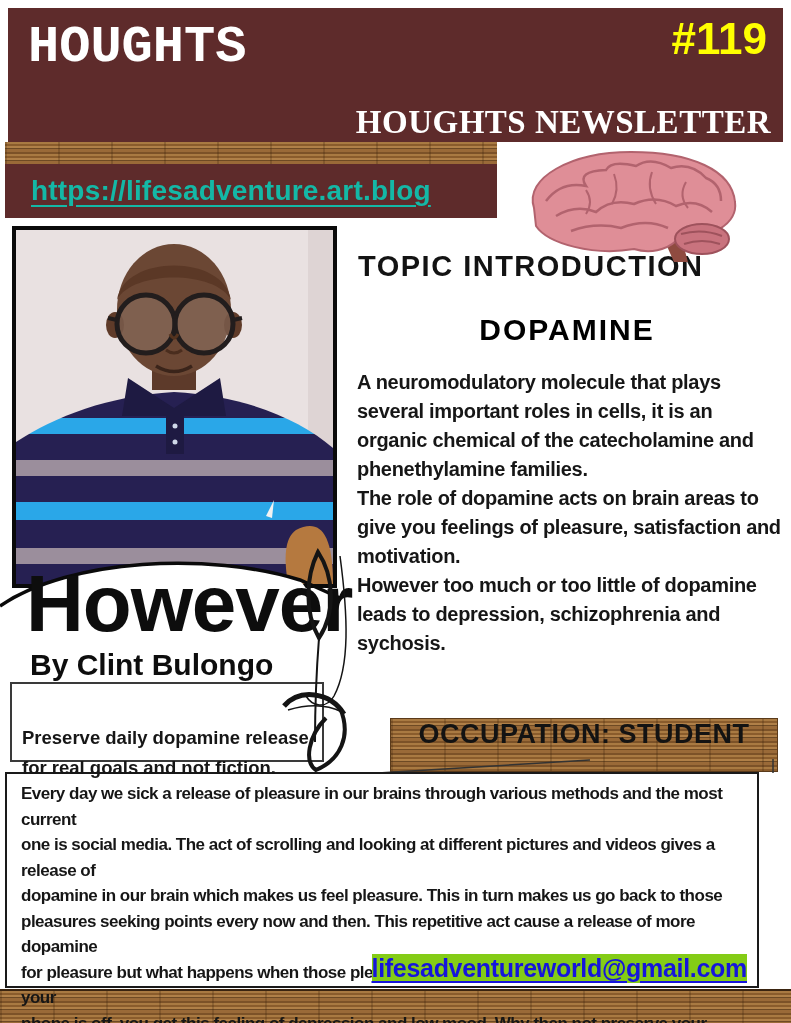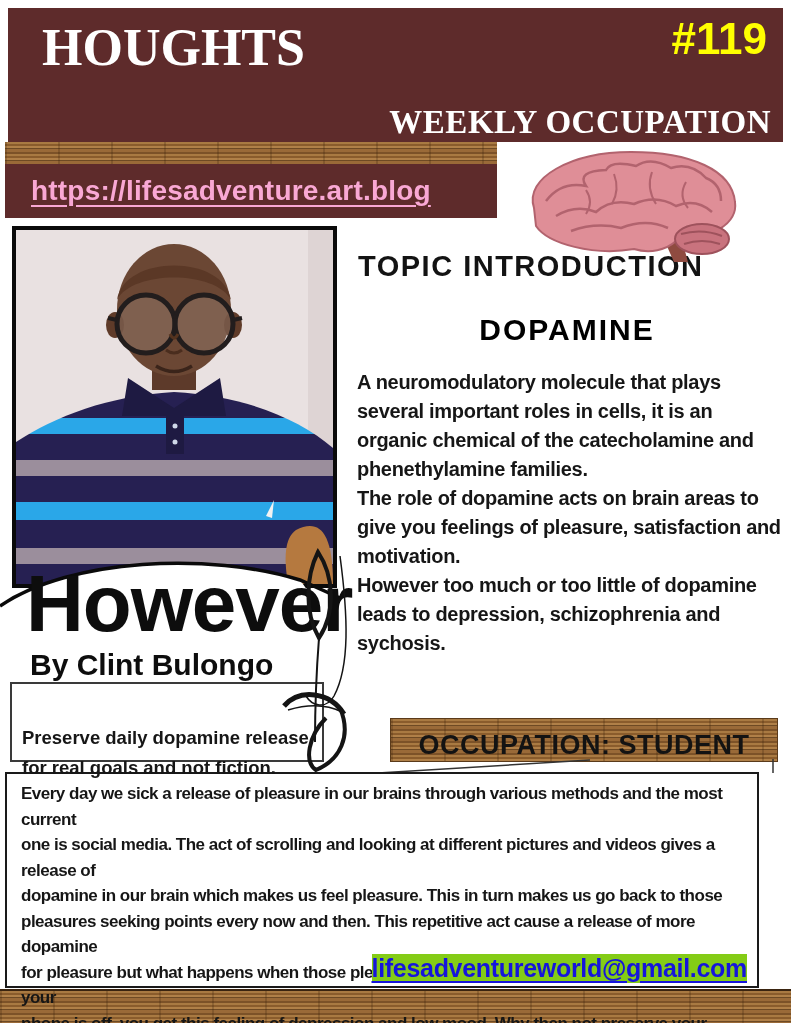--- a/index.html
+++ b/index.html
@@ -13,21 +13,21 @@
   
   .banner {
     left:8px; top:8px; width:775px; height:134px;
     background:#5e2b2b; color:#ffffff; z-index:1;
   }
   .title-row {
     position:absolute; left:18px; top:10px; display:flex; align-items:baseline;
     font-family:"Liberation Serif", serif; font-weight:bold; white-space:nowrap;
   }
   .title-main { font-size:84px; letter-spacing:-2px; }
-  .title-rest { font-size:52px; letter-spacing:0px; margin-left:16px; }
+  .title-rest { font-size:52px; letter-spacing:0px; margin-left:2px;font-family:Liberation Mono, monospace; }
   .issue {
     right:16px; top:6px; color:#ffff00; font-weight:bold; font-size:44px;
     font-family:"Liberation Sans", sans-serif;
   }
   .subtitle {
     right:12px; bottom:1px; font-family:"Liberation Serif", serif;
     font-weight:bold; font-size:33px; letter-spacing:0.5px; white-space:nowrap;
   }
 
   
@@ -39,21 +39,21 @@
   }
   .wood-strip-top { left:5px; top:142px; width:492px; height:22px; }
   .wood-strip-bottom { left:0; top:989px; width:791px; height:34px; border-top:2px solid #3a2410; }
 
   
   .link-box {
     left:5px; top:164px; width:492px; height:54px; background:#5e2b2b;
     display:flex; align-items:center; padding-left:26px;
   }
   .site-link {
-    color:#f9a8d4; font-weight:bold; font-size:28px; text-decoration:underline;
+    color:#14b8a6; font-weight:bold; font-size:28px; text-decoration:underline;
     text-underline-offset:5px; white-space:nowrap; letter-spacing:0.2px;
   }
 
   
   .brain { left:516px; top:146px; width:232px; height:118px; z-index:1; }
 
   
   .photo {
     left:12px; top:226px; width:325px; height:362px;
     border:4px solid #0a0a0a; z-index:1; background:#e9e1e1;
@@ -76,22 +76,22 @@
   .byline { left:30px; top:648px; font-size:30px; font-weight:bold; color:#0d0d0d; z-index:3; }
   .quote-box {
     left:10px; top:682px; width:314px; height:80px; border:2px solid #3a3a3a;
     background:#ffffff; z-index:2; padding:9px 10px;
     font-size:18.5px; font-weight:bold; color:#161616; line-height:30px; white-space:pre-line;
   }
   .needle { left:282px; top:546px; width:72px; height:228px; z-index:4; }
 
   
   .occ-bar {
-    left:390px; top:718px; width:388px; height:44px; z-index:1;
-    border:1px solid #5a3a1a; display:flex; align-items:flex-end; justify-content:center;
+    left:390px; top:718px; width:388px; height:54px; z-index:1;
+    border:1px solid #5a3a1a; display:flex; align-items:flex-start; justify-content:center;
   }
   .occ-text { font-size:27px; font-weight:bold; color:#131313; letter-spacing:0.5px; }
   .connector { left:368px; top:759px; width:412px; height:15px; z-index:1; }
 
   
   .main-box {
     left:5px; top:772px; width:754px; height:216px; border:2px solid #1a1a1a;
     background:#ffffff; padding:7px 12px 0 14px; z-index:1;
   }
   .main-body {
@@ -105,21 +105,21 @@
   }
 </style>
 </head>
 <body>
 
 <div class="abs banner">
   <div class="title-row">
     <span class="title-rest">HOUGHTS</span>
   </div>
   <div class="abs issue">#119</div>
-  <div class="abs subtitle">WEEKLY OCCUPATION</div>
+  <div class="abs subtitle">HOUGHTS NEWSLETTER</div>
 </div>
 
 <div class="abs wood wood-strip-top"></div>
 
 <div class="abs link-box">
   <a class="site-link" href="#">https://lifesadventure.art.blog</a>
 </div>
 
 <svg class="abs brain" viewBox="0 0 232 118">
   <path d="M150,98 L158,116 L172,116 L166,94 Z" fill="#8f4b40"></path>

